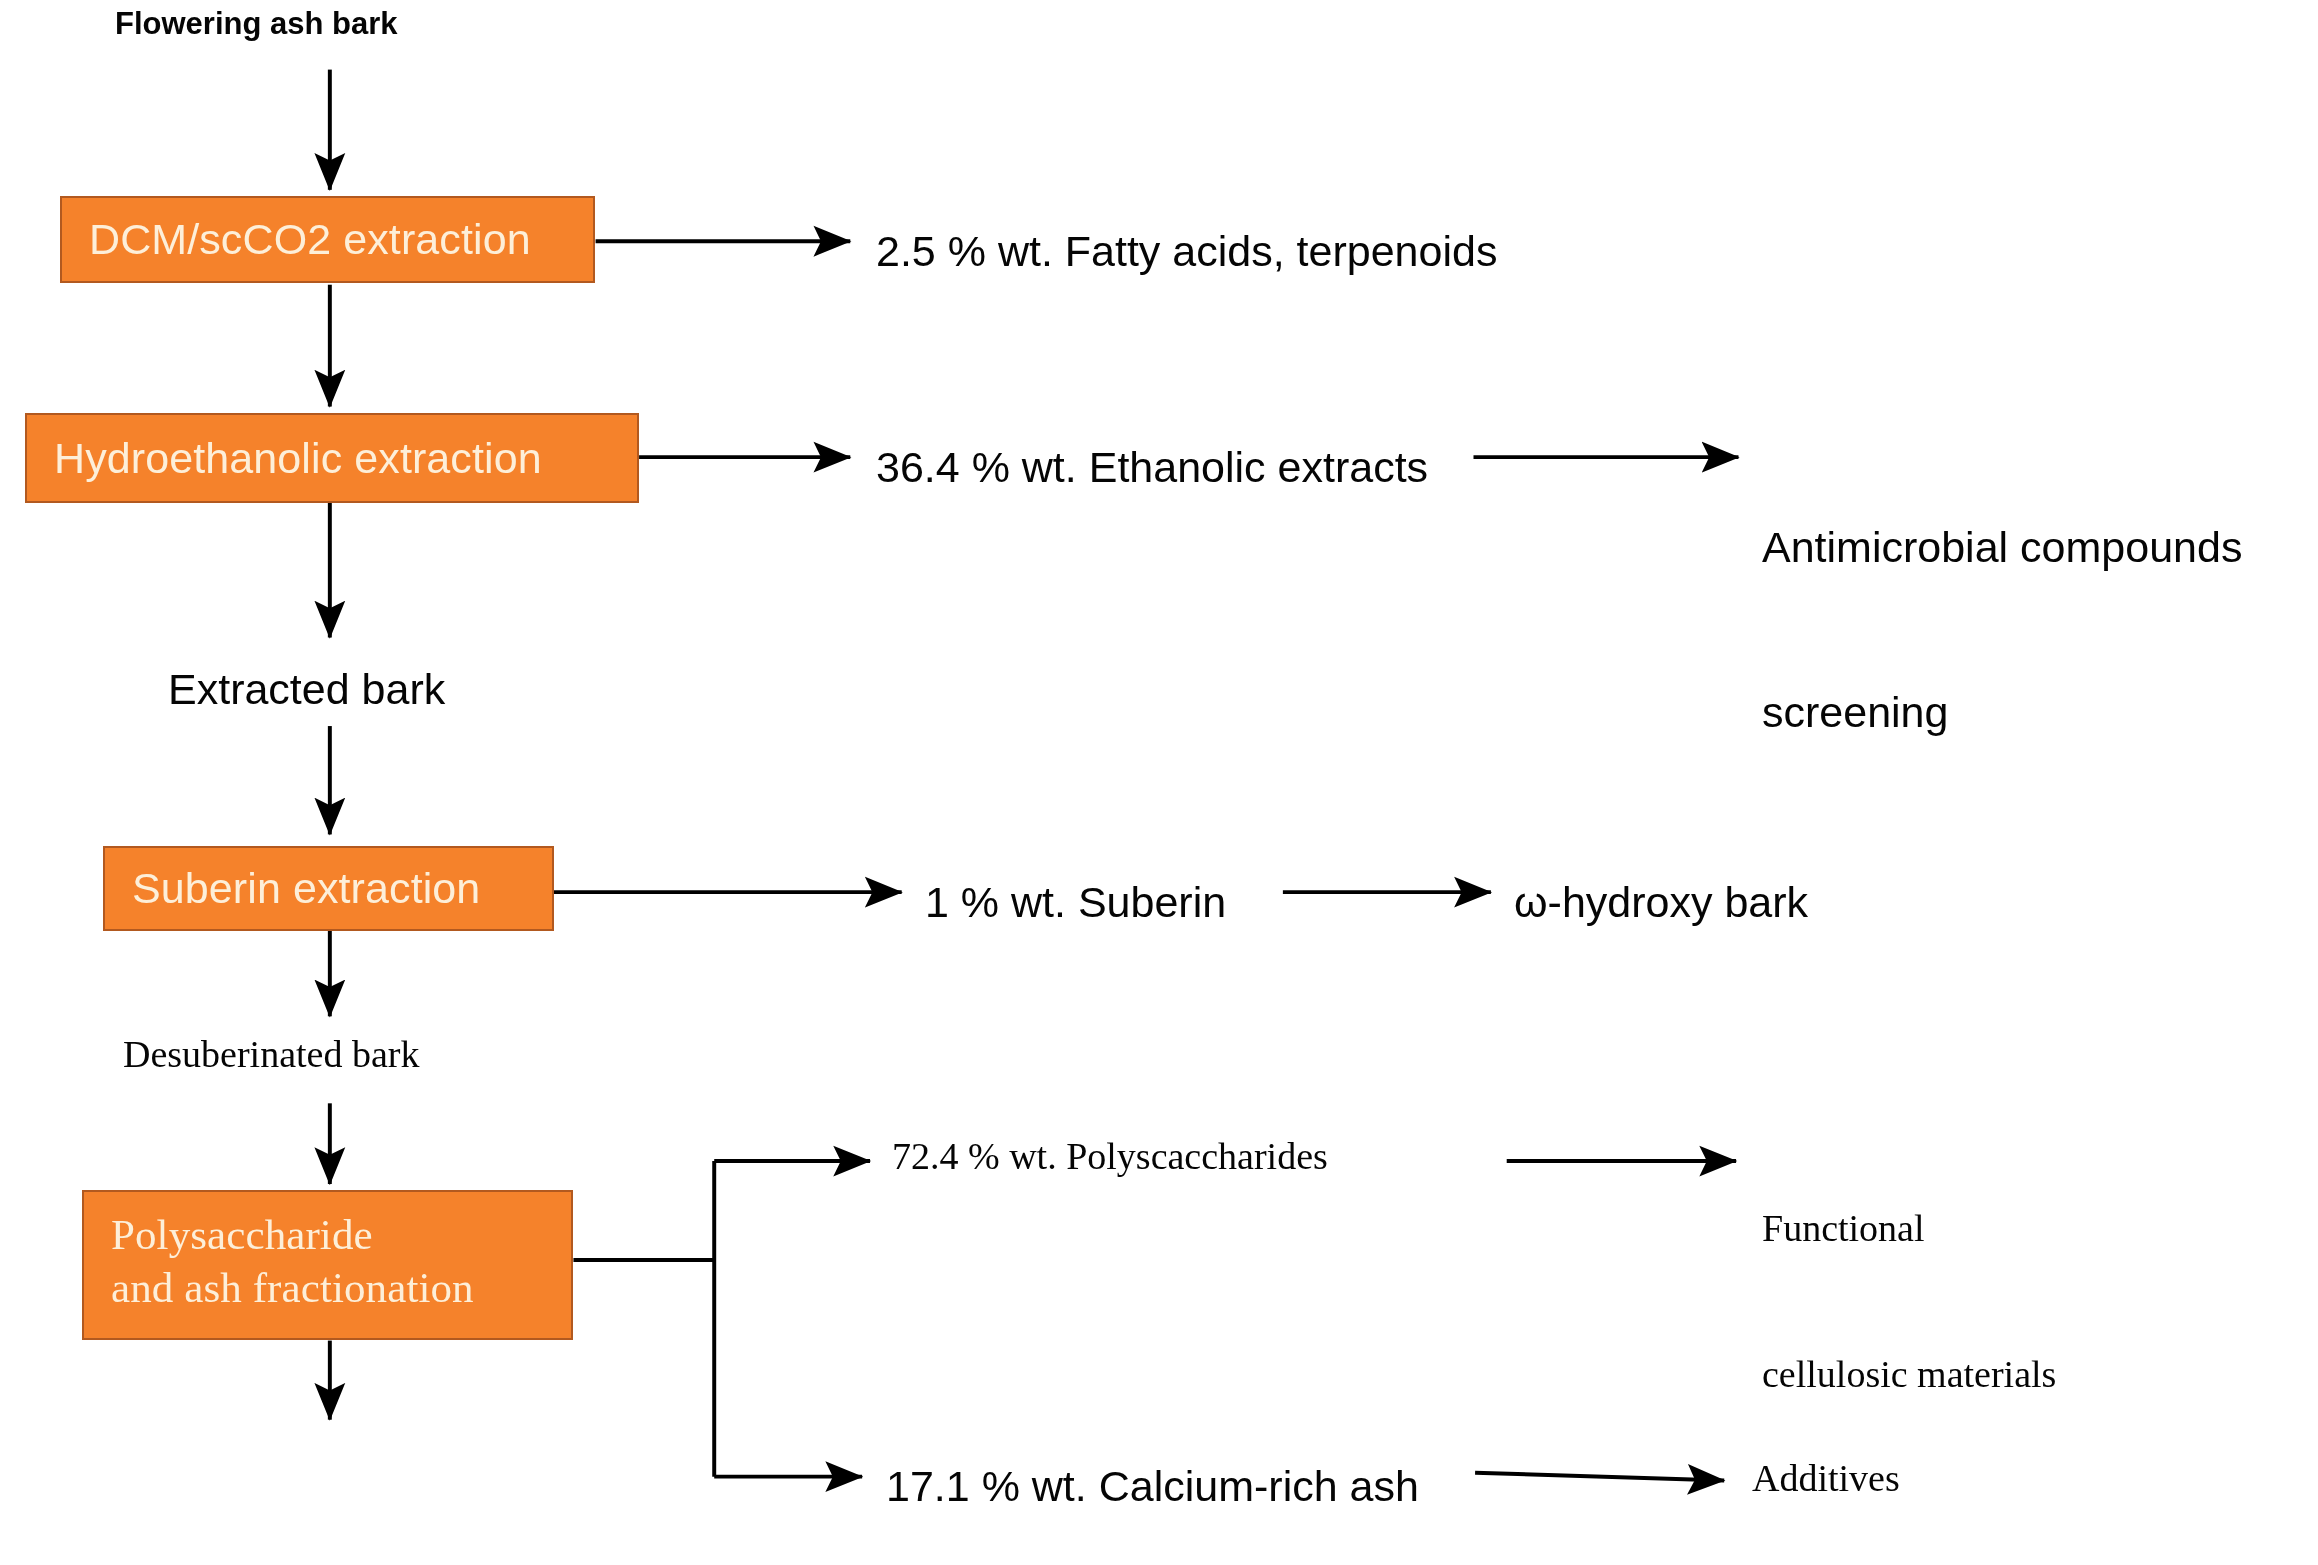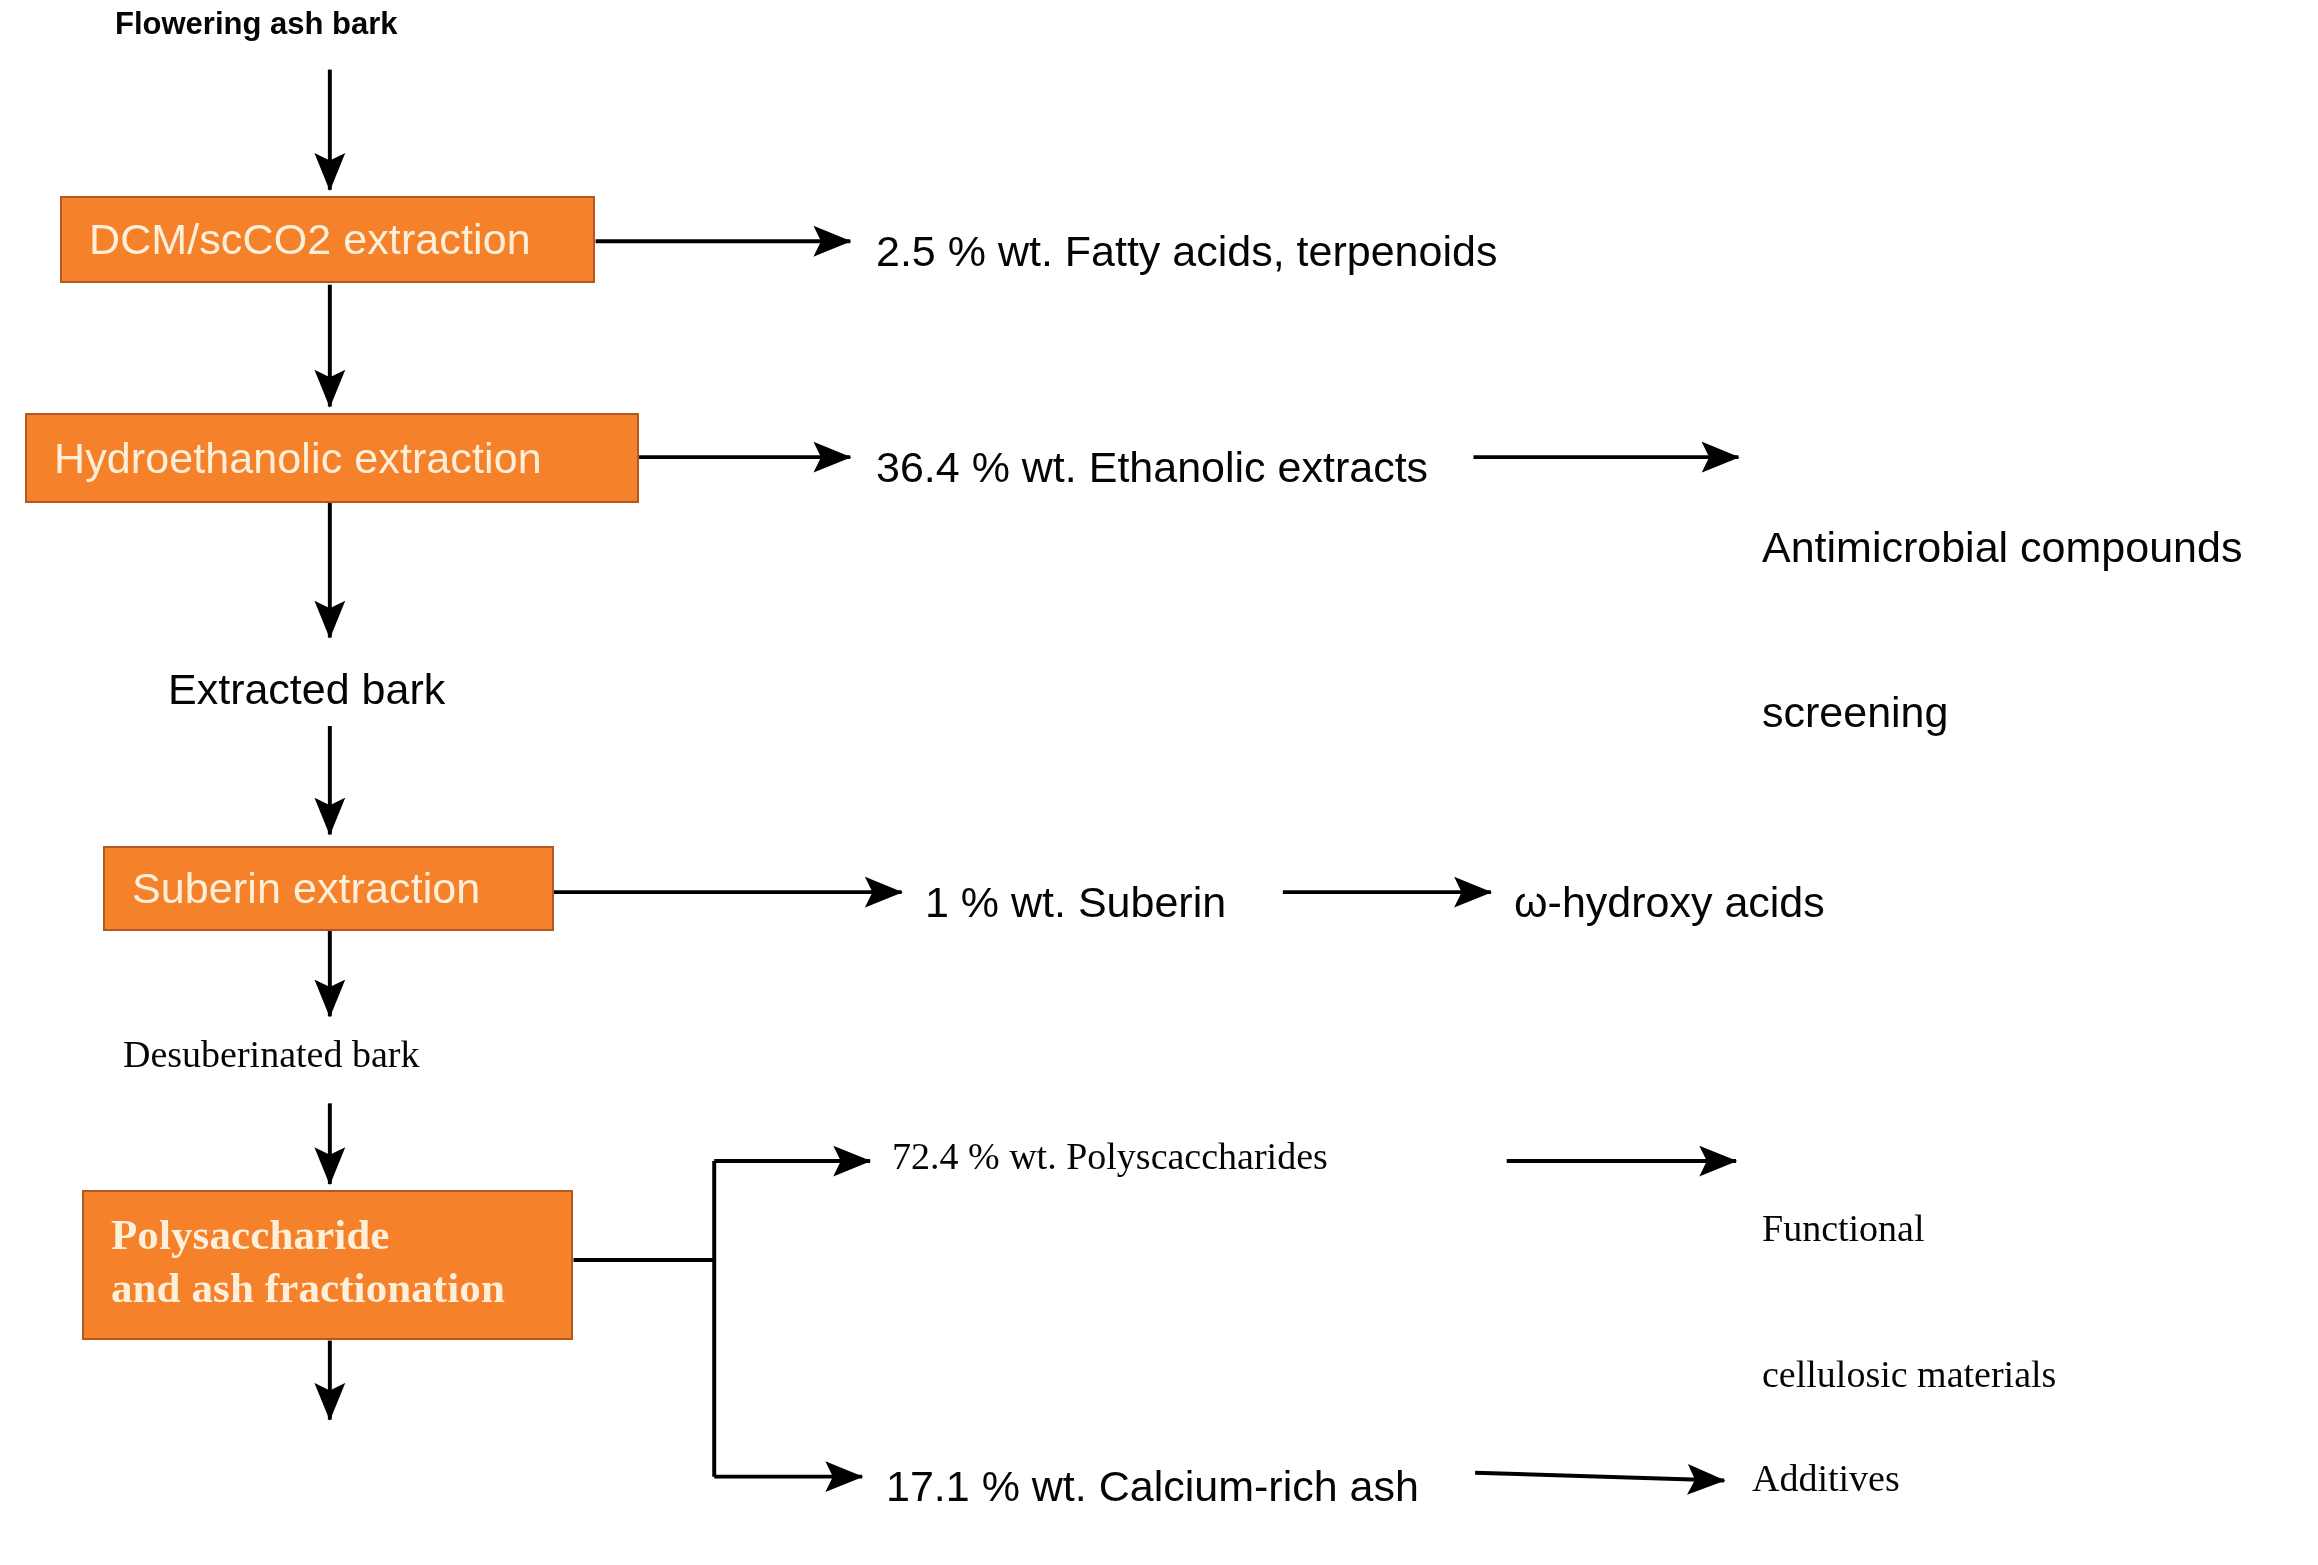--- a/index.html
+++ b/index.html
@@ -17,21 +17,21 @@
   .pbox{
     position:absolute;box-sizing:border-box;
     background:#F5822B;
     border:2.4px solid #B2591F;
     color:#FDEFD9;
     display:flex;align-items:center;
     padding-left:27px;
     letter-spacing:0.1px;
   }
   .pbox.sans{font-family:"Liberation Sans",sans-serif;font-size:43px;font-weight:400;}
-  .pbox.serif{font-family:"Liberation Serif",serif;font-size:43px;font-weight:700;
+  .pbox.serif{font-family:"Liberation Serif",serif;font-size:43px;font-weight:400;
               display:block;padding-top:17.4px;line-height:1.22;}
 
   
   .lbl{position:absolute;color:#050505;white-space:pre;}
   .lbl.sans{font-family:"Liberation Sans",sans-serif;font-size:43px;margin-top:10px;}
   .lbl.serif{font-family:"Liberation Serif",serif;font-size:38px;}
   .lbl.head{font-family:"Liberation Sans",sans-serif;font-size:31px;font-weight:700;}
   .lbl.two{line-height:1.28;}
 </style>
 </head>
@@ -119,21 +119,21 @@
   <div class="lbl sans two" style="left:210px;top:1435px;">
     <div>Lignin</div>
     
   </div>
 
   <div class="lbl sans two" style="left:1762px;top:400px;">
     <div>Antimicrobial compounds</div>
     <div>screening</div>
   </div>
 
-  <div class="lbl sans" style="left:1514px;top:868px;">ω-hydroxy acids</div>
+  <div class="lbl sans" style="left:1514px;top:868px;">ω-hydroxy bark</div>
 
   <div class="lbl serif two" style="left:1762px;top:1107px;">
     <div>Functional</div>
     <div>cellulosic materials</div>
   </div>
 
   <div class="lbl serif" style="left:1752px;top:1456px;">Additives</div>
 
 </div>
 

